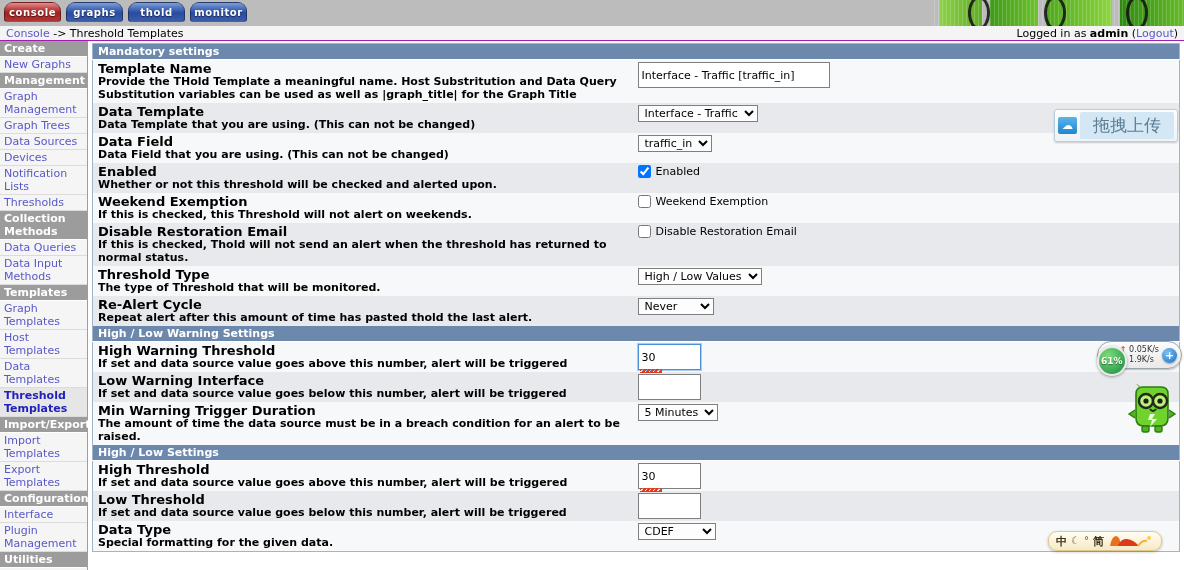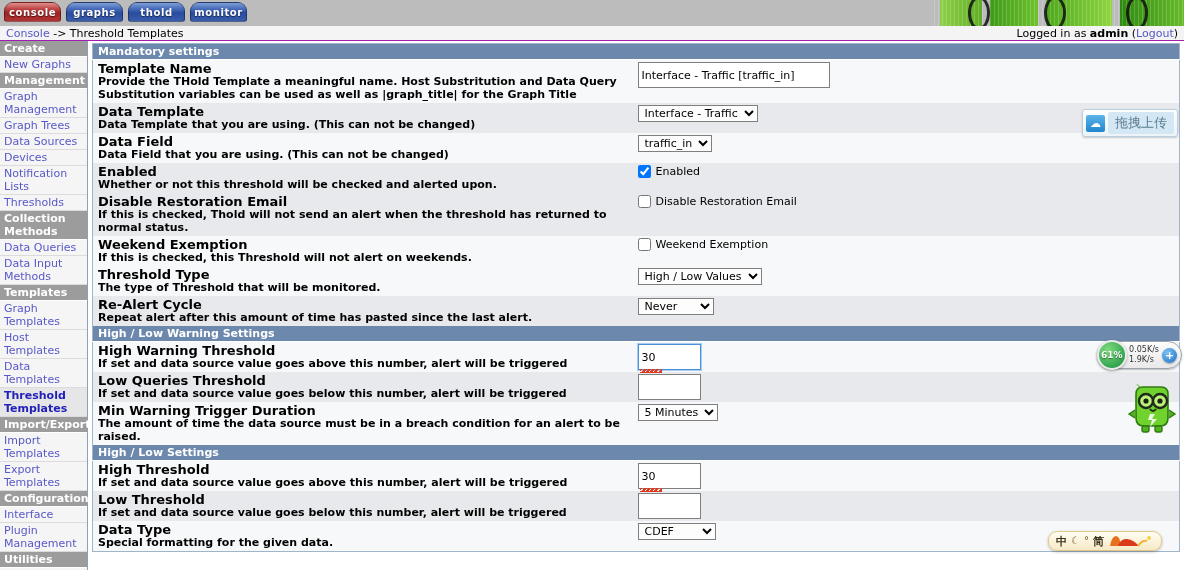--- a/index.html
+++ b/index.html
@@ -195,22 +195,22 @@
   .up-ico {
     width: 19px; height: 17px;
     background: linear-gradient(to bottom,#5cb4e8,#1f86cf);
     border-radius: 2px;
     display: flex; align-items: center; justify-content: center;
     color: #fff; font-size: 11px; line-height: 1;
   }
   .up-label {
     background: #d4e7f5;
     color: #5b7d93;
-    font-size: 13px;
-    padding: 2px 7px;
+    font-size: 17px;
+    padding: 2px 13px;
     margin-left: 3px;
     border-radius: 2px;
     white-space: nowrap;
   }
 
   
   #net-widget {
     top: 298px; right: 2px;
     display: flex; align-items: center;
     height: 32px;
@@ -218,21 +218,21 @@
   #net-pill {
     display: flex; align-items: center;
     background: linear-gradient(to bottom,#fcfcfc,#e9e9e9);
     border: 1px solid #9aa3ab;
     border-radius: 16px;
     height: 28px;
     padding: 0 4px 0 22px;
     box-shadow: 0 1px 2px rgba(0,0,0,.25);
   }
   #net-circle {
-    position: absolute; left: 0; top: 1px;
+    position: absolute; left: 0; top: 7px;
     width: 30px; height: 30px; border-radius: 50%;
     background: radial-gradient(circle at 35% 30%,#7ddb7d,#30a14e 75%);
     border: 2px solid #eaeaea;
     box-shadow: 0 1px 3px rgba(0,0,0,.35);
     display: flex; align-items: center; justify-content: center;
     color: #fff; font-size: 9px; font-weight: bold;
     text-shadow: 0 1px 1px rgba(0,0,0,.4);
   }
   .net-rates { font-size: 8px; line-height: 10px; color: #333; }
   .net-rates span.ar { color: #d04a2a; font-weight: bold; }
@@ -381,62 +381,62 @@
           <div class="f-desc">Whether or not this threshold will be checked and alerted upon.</div>
         </td>
         <td class="ctl">
           <div class="cbrow">
             <input type="checkbox" checked="" style="">
             <label>Enabled</label>
           </div>
         </td>
       </tr>
 
+      <tr class="row norm">
+        <td class="lbl">
+          <div class="f-title">Weekend Exemption</div>
+          <div class="f-desc">If this is checked, this Threshold will not alert on weekends.</div>
+        </td>
+        <td class="ctl">
+          <div class="cbrow">
+            <input type="checkbox" style="">
+            <label>Weekend Exemption</label>
+          </div>
+        </td>
+      </tr>
+
       <tr class="row alt">
         <td class="lbl">
           <div class="f-title">Disable Restoration Email</div>
           <div class="f-desc">If this is checked, Thold will not send an alert when the threshold has returned to normal status.</div>
         </td>
         <td class="ctl">
           <div class="cbrow">
             <input type="checkbox" style="">
             <label>Disable Restoration Email</label>
           </div>
         </td>
       </tr>
 
       <tr class="row norm">
         <td class="lbl">
-          <div class="f-title">Weekend Exemption</div>
-          <div class="f-desc">If this is checked, this Threshold will not alert on weekends.</div>
-        </td>
-        <td class="ctl">
-          <div class="cbrow">
-            <input type="checkbox" style="">
-            <label>Weekend Exemption</label>
-          </div>
-        </td>
-      </tr>
-
-      <tr class="row norm">
-        <td class="lbl">
           <div class="f-title">Threshold Type</div>
           <div class="f-desc">The type of Threshold that will be monitored.</div>
         </td>
         <td class="ctl">
           <select class="sel">
             <option>High / Low Values</option>
           </select>
         </td>
       </tr>
 
       <tr class="row alt">
         <td class="lbl">
           <div class="f-title">Re-Alert Cycle</div>
-          <div class="f-desc">Repeat alert after this amount of time has pasted since the last alert.</div>
+          <div class="f-desc">Repeat alert after this amount of time has pasted thold the last alert.</div>
         </td>
         <td class="ctl">
           <select class="sel" style="width:76px">
             <option>Never</option>
           </select>
         </td>
       </tr>
 
       <tr class="section">
         <td colspan="2">High / Low Warning Settings</td>
@@ -449,21 +449,21 @@
         </td>
         <td class="ctl">
           <span class="spell-wrap">
             <input class="txt num focus" type="text" value="30" style="">
           </span>
         </td>
       </tr>
 
       <tr class="row alt">
         <td class="lbl">
-          <div class="f-title">Low Queries Threshold</div>
+          <div class="f-title">Low Warning Interface</div>
           <div class="f-desc">If set and data source value goes below this number, alert will be triggered</div>
         </td>
         <td class="ctl">
           <input class="txt num" type="text" value="" style="">
         </td>
       </tr>
 
       <tr class="row norm">
         <td class="lbl">
           <div class="f-title">Min Warning Trigger Duration</div>

